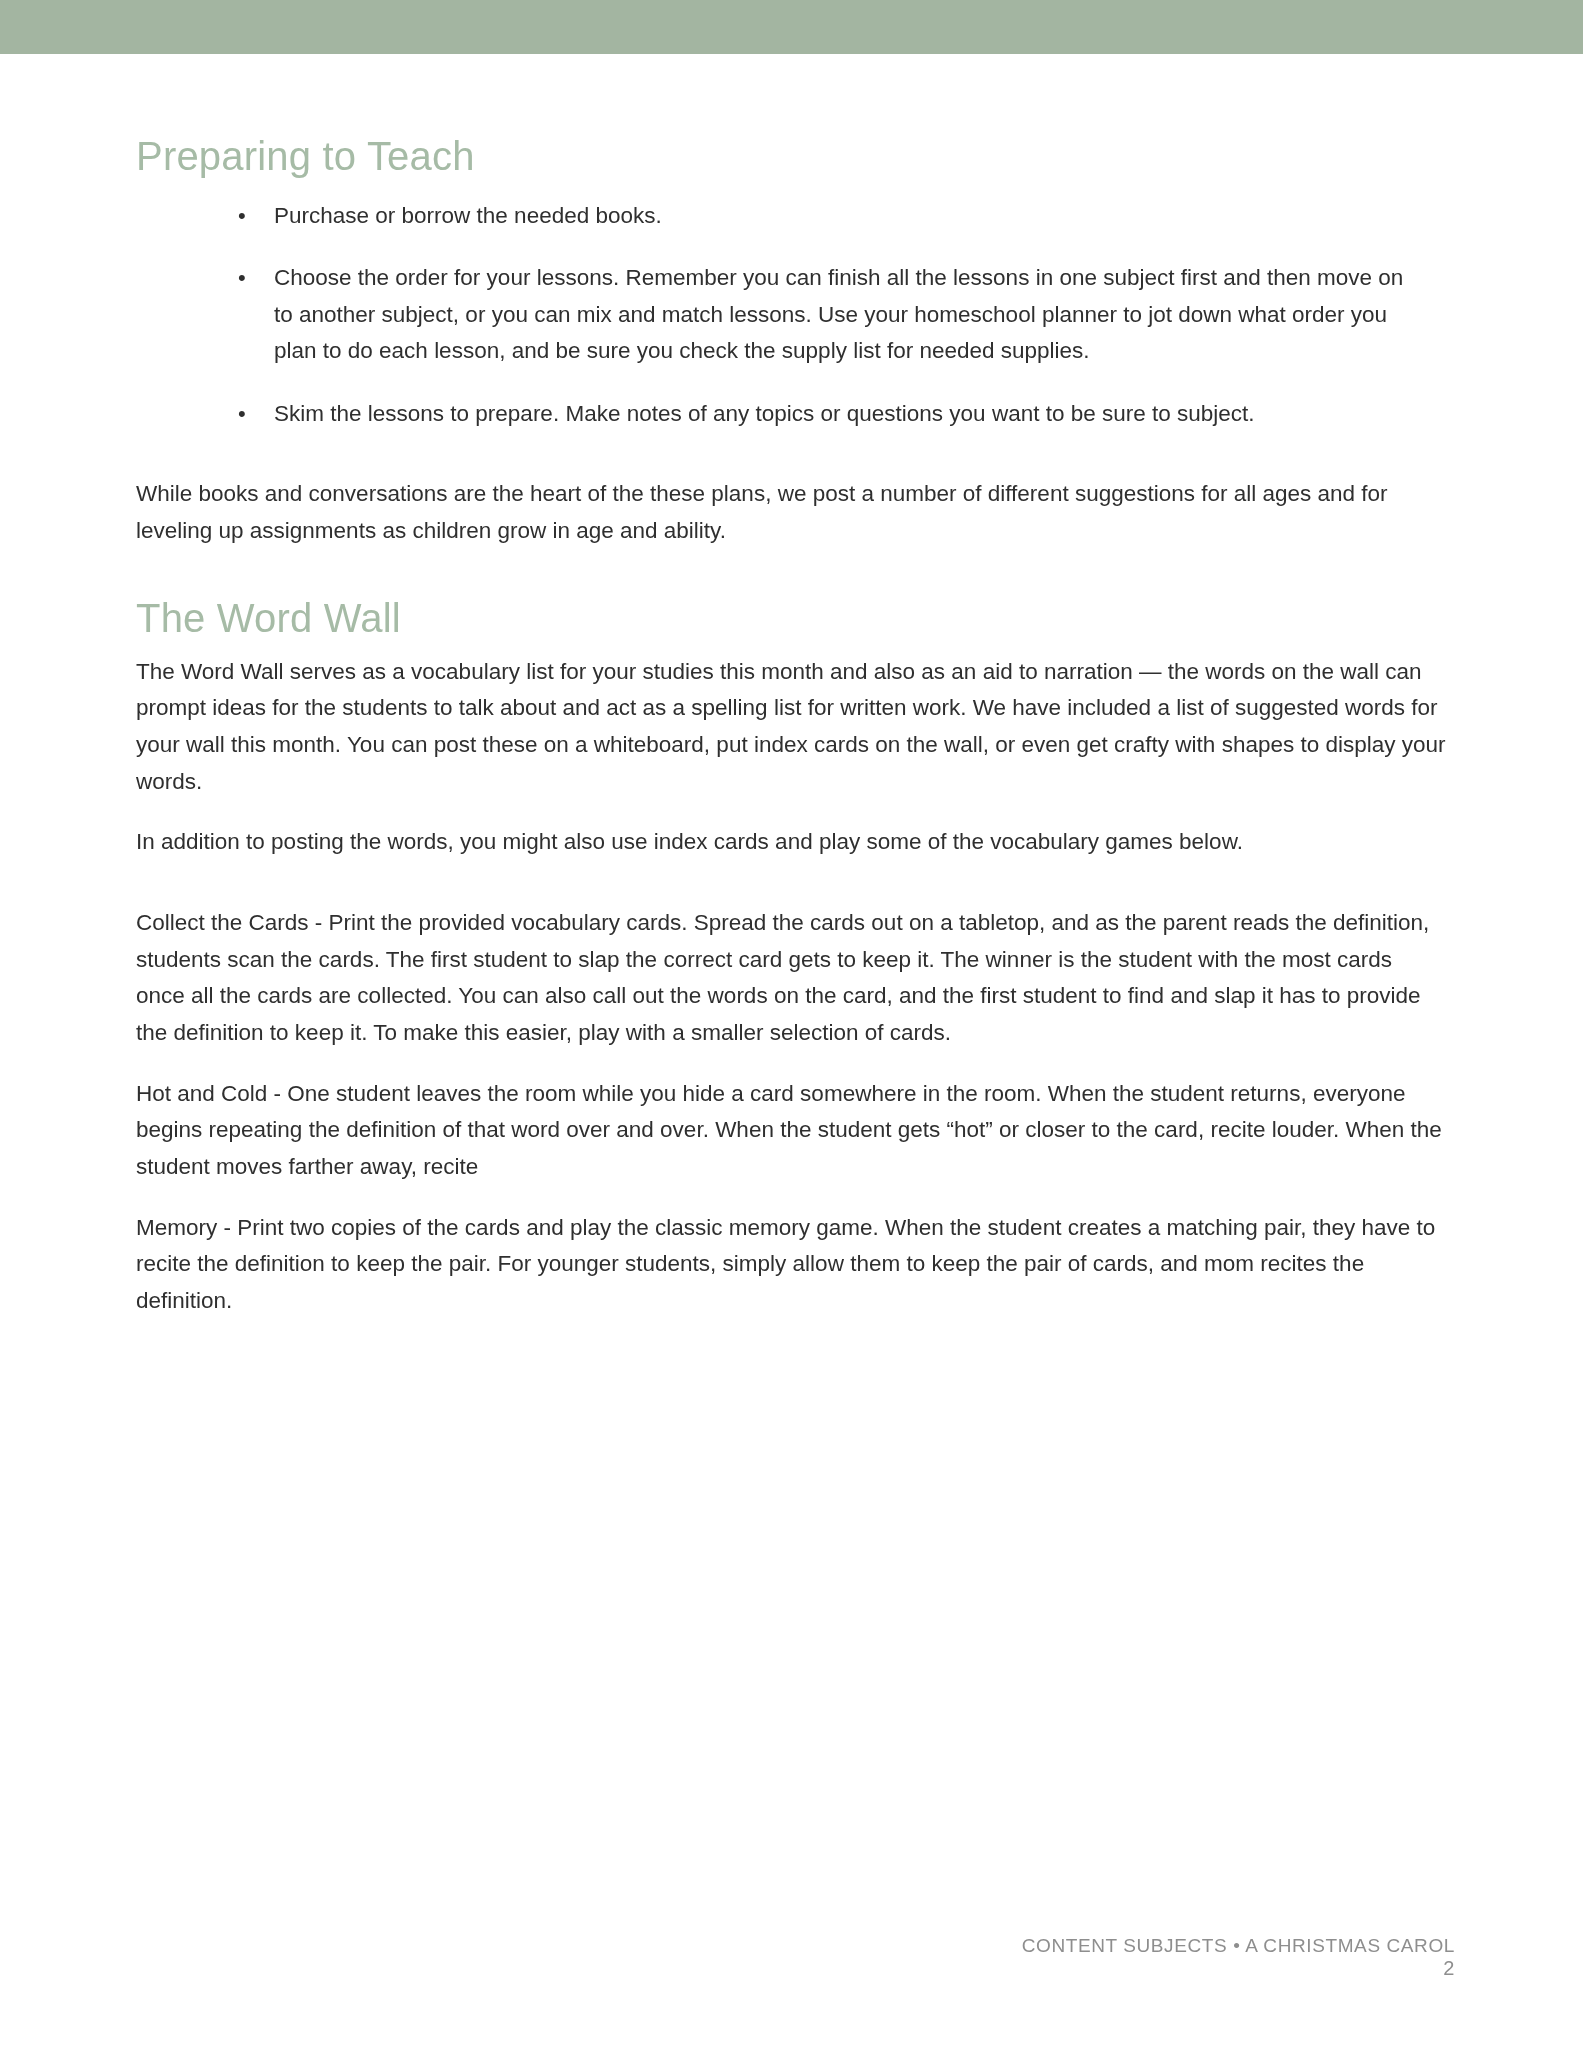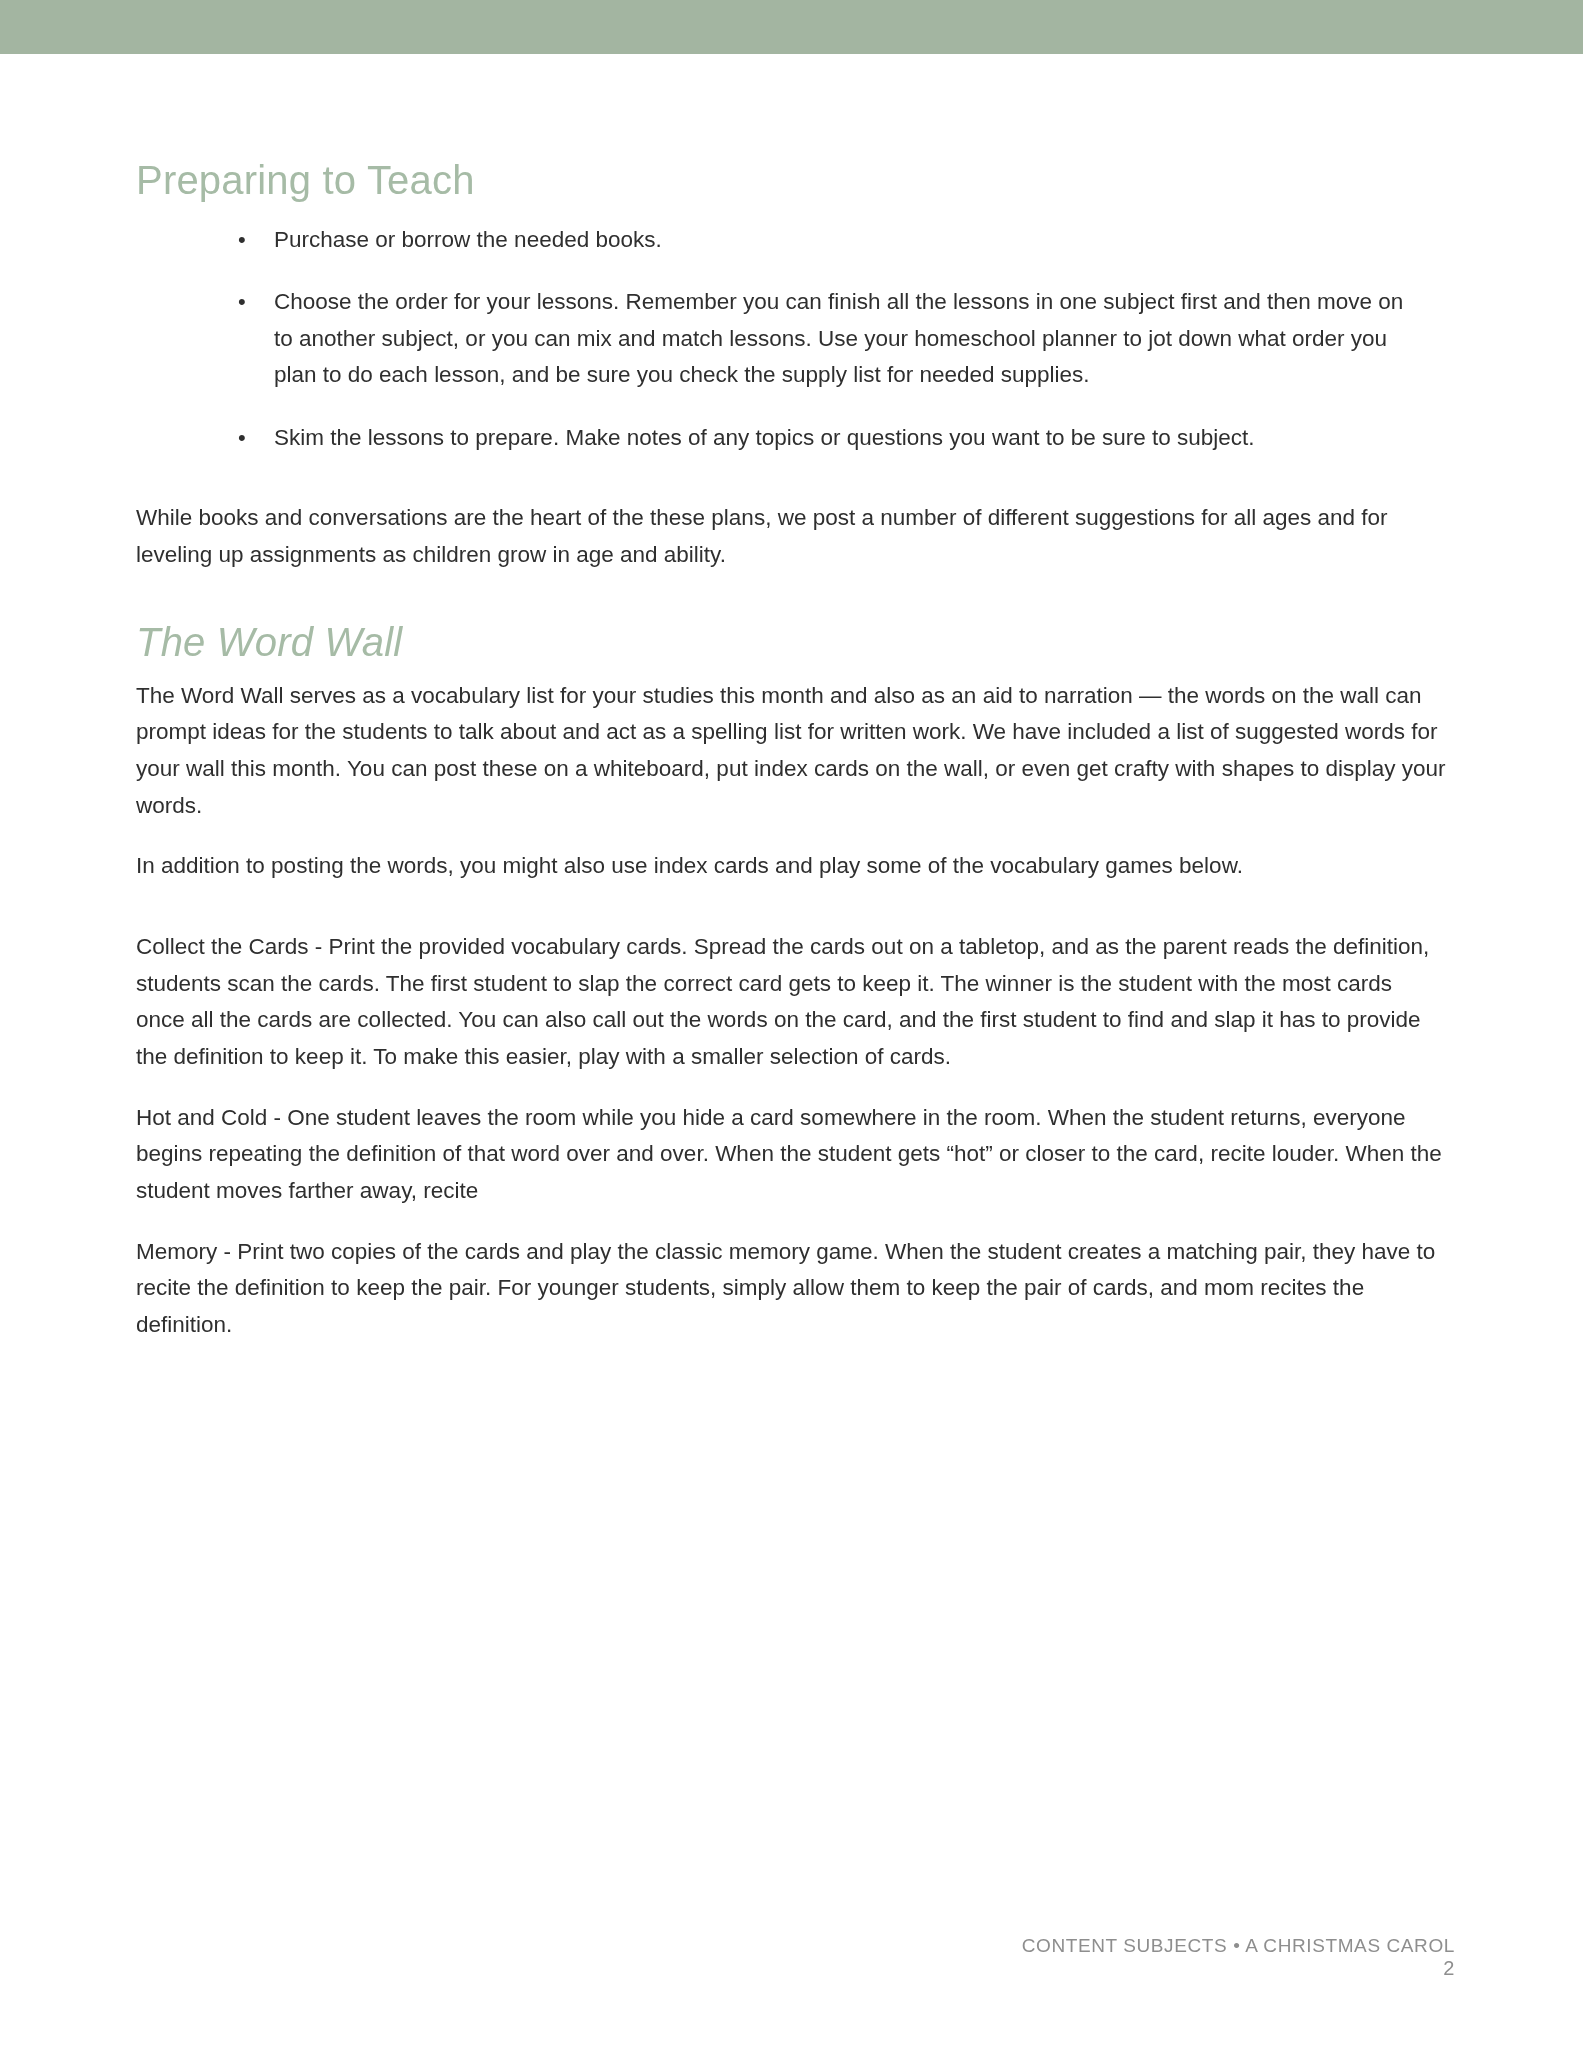--- a/index.html
+++ b/index.html
@@ -42,21 +42,20 @@
   h1.section-title {
     font-size: 40px;
     font-weight: 400;
     color: #a6bba6;
     margin: 0 0 12px 0;
     letter-spacing: 0.2px;
     line-height: 1.2;
   }
   .section {
     margin-bottom: 44px;
-    margin-top: 24px;
   }
   ul.bullets {
     list-style: none;
     margin: 18px 0 0 0;
     padding: 0 0 0 94px;
   }
   ul.bullets li {
     position: relative;
     font-size: 22.5px;
     line-height: 1.62;
@@ -80,21 +79,21 @@
     font-size: 22.5px;
     line-height: 1.63;
     color: #2f2f2f;
     margin: 0 0 24px 0;
     max-width: 1310px;
   }
   p.body-text:last-child {
     margin-bottom: 0;
   }
   .methods-title { margin-bottom: 26px; }
-  .wordwall-title { margin-bottom: 30px; font-style: italic; }
+  .wordwall-title { margin-bottom: 30px; }
   .vocab-title { margin-bottom: 30px; }
   .prep-title { margin-bottom: 6px; }
 
   .footer {
     position: absolute;
     left: 136px;
     right: 128px;
     bottom: 68px;
     display: flex;
     justify-content: space-between;

